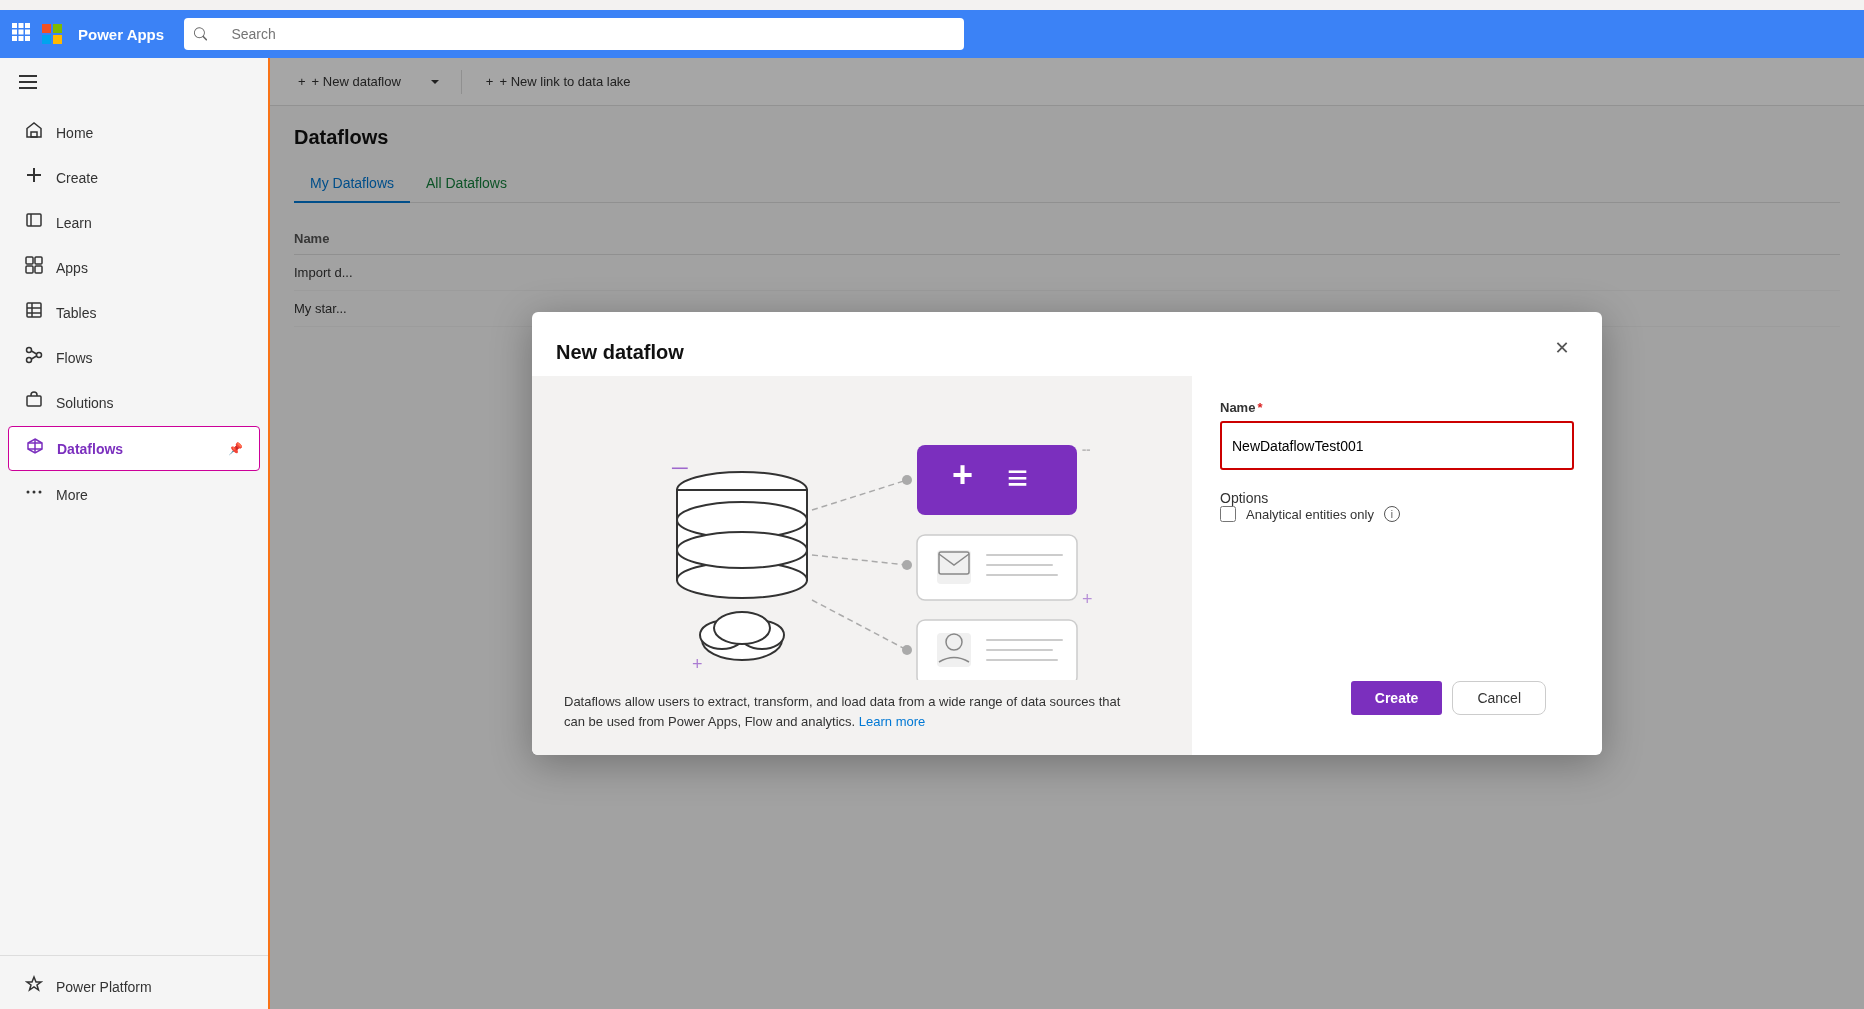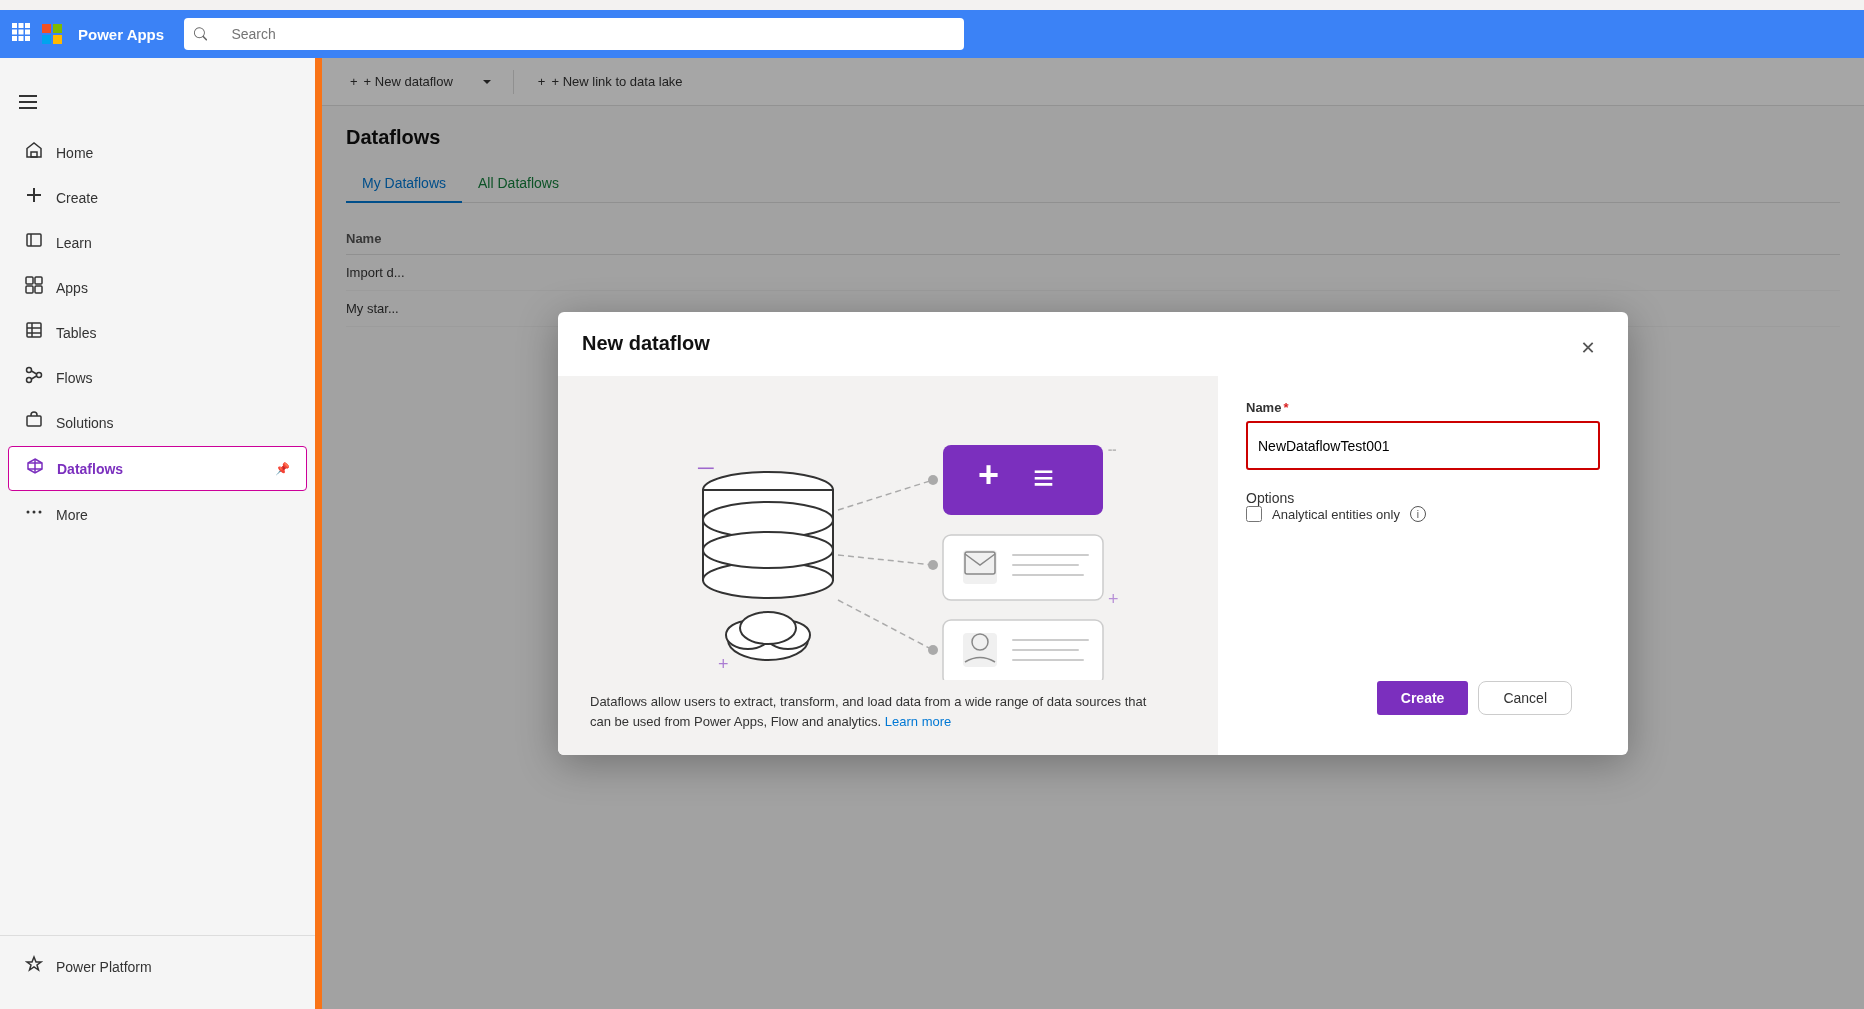--- a/index.html
+++ b/index.html
@@ -43,27 +43,27 @@
       font-size: 14px;
       width: 100%;
       color: #333;
     }
 
     
     .main-layout { display: flex; flex: 1; overflow: hidden; }
 
     
     .sidebar {
-      width: 322px;
+      width: 270px;
       background: #f5f5f5;
       display: flex;
       flex-direction: column;
-      padding: 20px 0;
+      padding: 0 0;
       flex-shrink: 0;
-      border-right: 7px solid #f97316;
+      border-right: 2px solid #f97316;
     }
     .sidebar-menu-btn {
       width: 40px; height: 40px;
       display: flex; align-items: center; justify-content: center;
       cursor: pointer; margin: 4px 8px 8px 8px;
       border-radius: 4px;
     }
     .sidebar-item {
       display: flex; align-items: center;
       padding: 10px 16px;
@@ -168,21 +168,21 @@
       max-height: 640px;
       box-shadow: 0 8px 40px rgba(0,0,0,0.3);
       position: relative;
       overflow: hidden;
       display: flex;
       flex-direction: column;
     }
     .modal-header {
       padding: 20px 24px 12px 24px;
       display: flex;
-      align-items: flex-start;
+      align-items: flex-end;
       justify-content: space-between;
       flex-shrink: 0;
     }
     .modal-title { font-size: 20px; font-weight: 600; color: #111; }
     .modal-close-btn {
       width: 32px; height: 32px;
       border: none; background: transparent;
       font-size: 18px; cursor: pointer;
       display: flex; align-items: center; justify-content: center;
       border-radius: 4px; color: #555;

